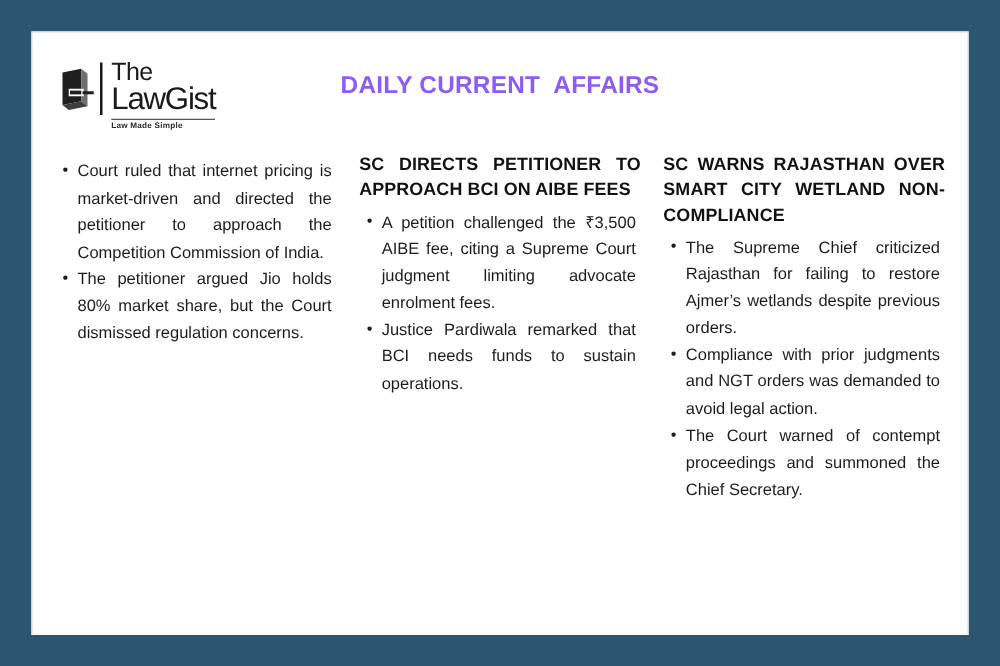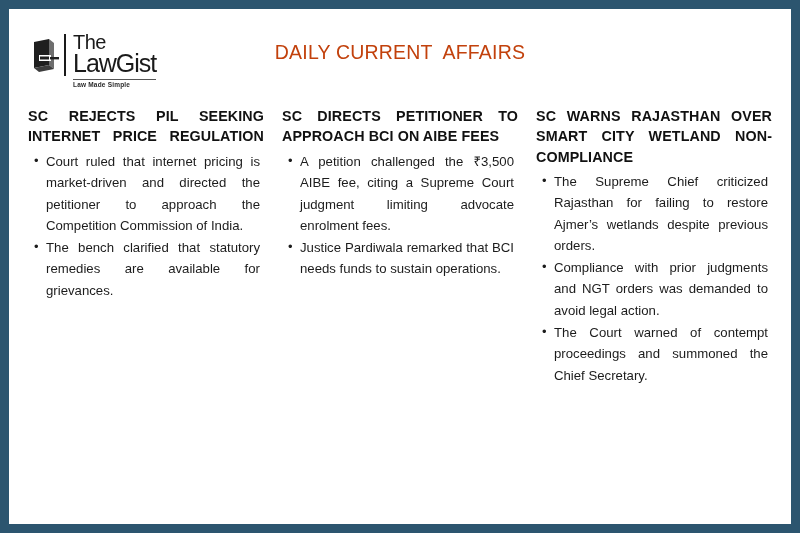--- a/index.html
+++ b/index.html
@@ -13,21 +13,21 @@
     overflow: hidden;
     font-family: "Liberation Sans", sans-serif;
   }
 
   .poster {
     position: relative;
     box-sizing: border-box;
     width: 800px;
     height: 533px;
     background: #2c556f;
-    padding: 10px;
+    padding: 26px;
   }
   .poster-inner {
     box-sizing: border-box;
     width: 100%;
     height: 100%;
     background: #ffffff;
     border: 2px solid #ffffff;
     outline: 1px solid #ffffff;
     padding: 8px 14px 0 14px;
     position: relative;
@@ -89,23 +89,23 @@
     padding-top: 2px;
     display: inline-block;
   }
 
   .title-block {
     text-align: center;
     padding-top: 20px;
   }
   .title-line {
     font-size: 19.5px;
-    font-weight: 400;
+    font-weight: 700;
     letter-spacing: 0.2px;
-    color: #c2410c;
+    color: #8b5cf6;
     line-height: 1.32;
     white-space: pre;
   }
 
   
   .columns {
     display: flex;
     gap: 18px;
     padding: 8px 2px 0 2px;
   }
@@ -178,24 +178,23 @@
 
       <div class="title-block">
         <div class="title-line">DAILY CURRENT  AFFAIRS</div>
       </div>
 
     </div>
 
     <div class="columns">
 
       <div class="column">
-        <h2 class="col-heading">SC REJECTS PIL SEEKING INTERNET PRICE REGULATION</h2>
         <ul class="bullets">
           <li>Court ruled that internet pricing is market-driven and directed the petitioner to approach the Competition Commission of India.</li>
-          <li>The bench clarified that statutory remedies are available for grievances.</li>
+          <li>The petitioner argued Jio holds 80% market share, but the Court dismissed regulation concerns.</li>
         </ul>
       </div>
 
       <div class="column">
         <h2 class="col-heading last-left">SC DIRECTS PETITIONER TO APPROACH BCI ON AIBE FEES</h2>
         <ul class="bullets">
           <li>A petition challenged the ₹3,500 AIBE fee, citing a Supreme Court judgment limiting advocate enrolment fees.</li>
           <li>Justice Pardiwala remarked that BCI needs funds to sustain operations.</li>
         </ul>
       </div>

